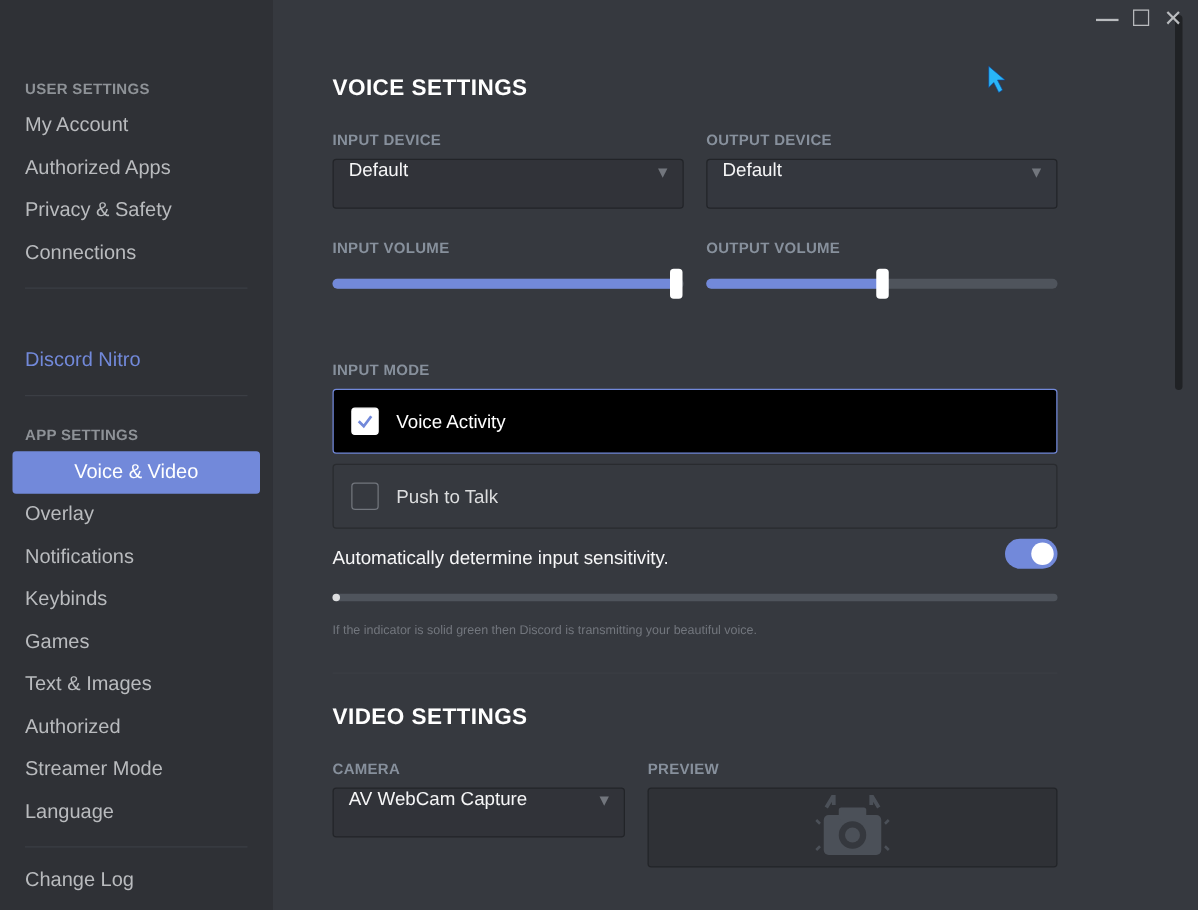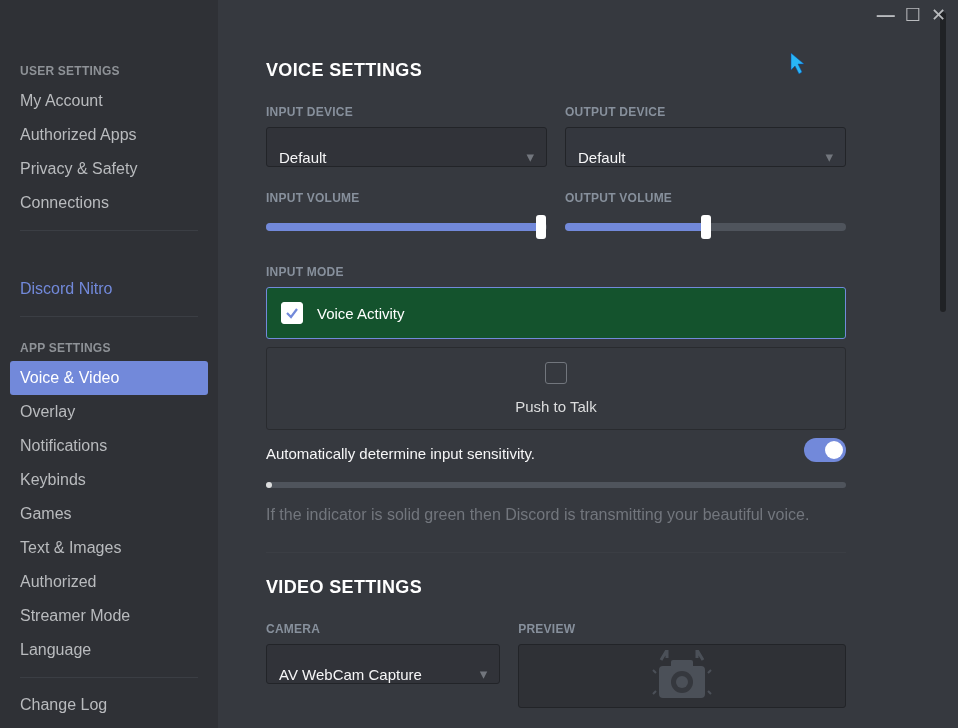--- a/index.html
+++ b/index.html
@@ -25,21 +25,21 @@
     overflow-y: auto;
   }
   .side-heading {
     color: #8e9297; font-size: 12px; font-weight: 700;
     padding: 14px 10px 6px 10px; letter-spacing: .02em;
   }
   .side-item {
     color: #b9bbbe; font-size: 16px; padding: 7px 10px;
     border-radius: 3px; cursor: pointer; line-height: 20px;
   }
-  .side-item.active { background: #7289da; color: #fff; }
+  .side-item.active { background: #7289da; color: #fff; text-align: center; }
   .side-item.nitro { color: #7289da; margin-top: 41px; }
   .side-item.logout { color: #f04747; }
   .side-sep { height: 1px; background: #3b3e44; margin: 10px 10px; }
 
   .content {
     position: absolute; left: 218px; top: 0; bottom: 0; right: 10px;
     background: #36393f;
     padding: 60px 40px 0 48px;
     overflow-y: auto;
   }
@@ -57,55 +57,55 @@
   h2.section-title { color: #fff; font-size: 18px; font-weight: 700; letter-spacing: .02em; }
   .field-label {
     color: #87909c; font-size: 12px; font-weight: 700; margin-top: 24px; margin-bottom: 8px;
     letter-spacing: .02em;
   }
   .two-col { display: flex; gap: 18px; max-width: 580px; }
   .col { flex: 1; }
 
   .select {
     background: #313339; border: 1px solid #222428; border-radius: 3px;
-    height: 40px; display: flex; align-items: flex-end; justify-content: space-between;
+    height: 40px; display: flex; align-items: flex-start; justify-content: space-between;
     padding: 0 12px; color: #f6f6f7; font-size: 15px; cursor: pointer;
   }
   .select .chev { color: #72767d; }
   .select.dark { background: #34373e; }
 
   .slider { position: relative; height: 24px; margin-top: 10px; }
   .slider-track { position:absolute; left:0; right:0; top:8px; height:8px; background:#4f545c; border-radius:4px; }
   .slider-fill { position:absolute; left:0; top:8px; height:8px; background:#7289da; border-radius:4px; }
   .slider-thumb { position:absolute; top:0; width:10px; height:24px; background:#fff; border-radius:3px; }
 
   .radio-box {
     border: 1px solid #292b2f; border-radius: 3px;
     display: flex; align-items: center; gap: 14px;
     padding: 14px 14px; cursor: pointer; max-width: 580px;
   }
-  .radio-box + .radio-box { margin-top: 8px; flex-direction: column; }
-  .radio-box.selected { background: #14532d; border-color: #7289da; color:#fff; }
+  .radio-box + .radio-box { margin-top: 8px; }
+  .radio-box.selected { background: #000000; border-color: #7289da; color:#fff; }
   .radio-check {
     width: 22px; height: 22px; border: 1px solid #72767d; border-radius: 3px;
     background: #36393f; display:flex; align-items:center; justify-content:center;
   }
   .radio-box.selected .radio-check { background: #fff; border-color:#fff; color:#7289da; }
   .radio-label { font-size: 15px; color:#dcddde; }
   .radio-box.selected .radio-label { color:#fff; }
 
   .toggle-row { display:flex; align-items:flex-end; justify-content:space-between; max-width:580px; margin-top:8px;}
   .toggle-text { color:#f6f6f7; font-size:15px; }
   .toggle {
     width:42px; height:24px; border-radius:12px; background:#7289da; position:relative; cursor:pointer;
   }
   .toggle-knob { position:absolute; right:3px; top:3px; width:18px; height:18px; border-radius:50%; background:#fff;}
   .sens-bar { max-width:580px; height:6px; background:#4f545c; border-radius:3px; margin-top:20px; }
   .sens-bar-inner { height:100%; width:1%; background:#dcddde; border-radius:3px;}
-  .hint { color:#72767d; font-size:16px; margin-top:18px; max-width:580px;}
+  .hint { color:#72767d; font-size:10px; margin-top:18px; max-width:580px;}
   .divider { height:1px; background:#3b3e44; max-width:580px; margin-top:28px;}
 
   .two-col-wide { display:flex; gap:18px; max-width:580px; }
   .preview-box {
     flex:1.4; border:1px solid #222428; background:#2f3136; border-radius:3px;
     height:64px; display:flex; align-items:center; justify-content:center;
   }
   .preview-box svg { opacity:.9; }
 
   .cursor {
@@ -201,21 +201,21 @@
     <div class="col">
       <div class="field-label">OUTPUT VOLUME</div>
       <div class="slider">
         <div class="slider-track"></div>
         <div class="slider-fill" style="width:50%"></div>
         <div class="slider-thumb" style="left:calc(50% - 5px)"></div>
       </div>
     </div>
   </div>
 
-  <div class="field-label" style="margin-top:26px">INPUT MODE</div>
+  <div class="field-label" style="margin-top:50px">INPUT MODE</div>
   <div class="radio-box selected">
     <div class="radio-check">
       <svg width="14" height="14" viewBox="0 0 14 14">
           <path d="M2 7 L6 11 L12 3" stroke="#7289da" stroke-width="2.2" fill="none"></path>
         </svg>
     </div>
     <span class="radio-label">Voice Activity</span>
   </div>
   <div class="radio-box">
     <div class="radio-check"></div>

